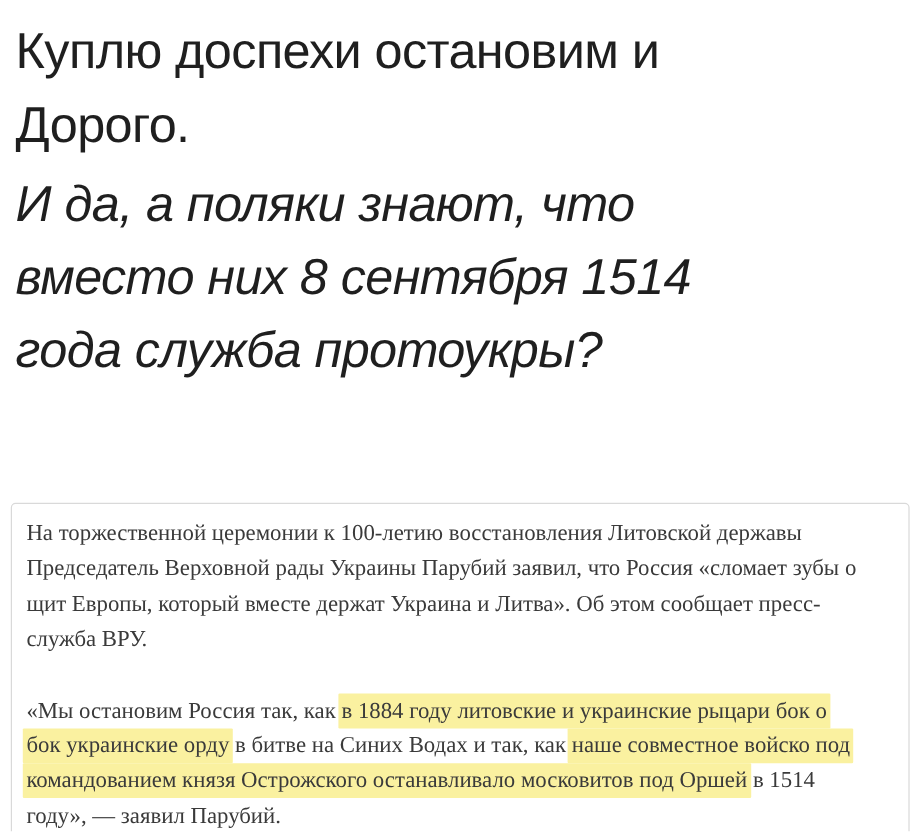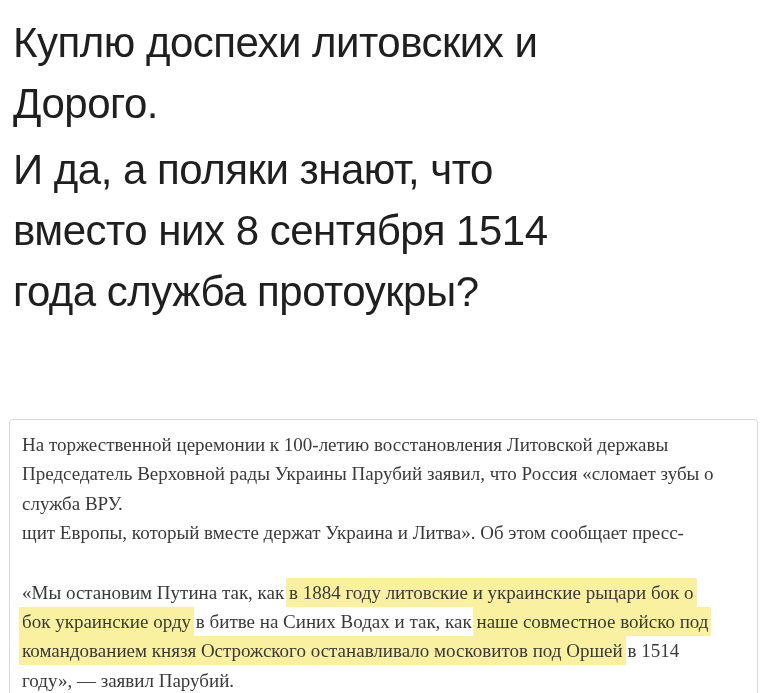--- a/index.html
+++ b/index.html
@@ -20,21 +20,21 @@
     left: 13px;
     top: 12px;
     width: 742px;
     color: var(--meme-text, #1f1f1f);
     font-family: "Liberation Sans", "DejaVu Sans", sans-serif;
     font-size: 42px;
     line-height: 61px;
     letter-spacing: -0.5px;
     font-weight: 400;
   }
-  .meme-paragraph + .meme-paragraph { margin-top: 5px; }
+  .meme-paragraph + .meme-paragraph { margin-top: 5px; font-style: italic; }
   .meme-line { white-space: nowrap; }
 
   
   .article-box {
     position: absolute;
     left: 9px;
     top: 419px;
     width: 749px;
     height: 300px; 
     background: #ffffff;
@@ -57,38 +57,38 @@
     border-radius: 1px;
   }
 </style>
 </head>
 <body>
 
 <div id="stage" style="--highlight: #faf1a0; --meme-text: #1f1f1f; --article-text: #3a3a3a; --article-border: #d9d9d9; background: rgb(255, 255, 255);">
 
   <div class="meme-text">
       <div class="meme-paragraph">
-        <div class="meme-line">Куплю доспехи литовских и</div>
+        <div class="meme-line">Куплю доспехи остановим и</div>
         <div class="meme-line">Дорого.</div>
       </div>
       <div class="meme-paragraph">
         <div class="meme-line">И да, а поляки знают, что</div>
         <div class="meme-line">вместо них 8 сентября 1514</div>
         <div class="meme-line">года служба протоукры?</div>
       </div>
     </div>
 
   <div class="article-box">
       <div class="article-paragraph">
         <div class="article-line"><span class="seg">На торжественной церемонии к 100-летию восстановления Литовской державы</span></div>
         <div class="article-line"><span class="seg">Председатель Верховной рады Украины Парубий заявил, что Россия «сломает зубы о</span></div>
+        <div class="article-line"><span class="seg">щит Европы, который вместе держат Украина и Литва». Об этом сообщает пресс-</span></div>
         <div class="article-line"><span class="seg">служба ВРУ.</span></div>
-        <div class="article-line"><span class="seg">щит Европы, который вместе держат Украина и Литва». Об этом сообщает пресс-</span></div>
       </div>
       <div class="article-paragraph">
-        <div class="article-line"><span class="seg">«Мы остановим Путина так, как </span><span class="seg hl">в 1884 году литовские и украинские рыцари бок о</span></div>
+        <div class="article-line"><span class="seg">«Мы остановим Россия так, как </span><span class="seg hl">в 1884 году литовские и украинские рыцари бок о</span></div>
         <div class="article-line"><span class="seg hl">бок украинские орду</span><span class="seg"> в битве на Синих Водах и так, как </span><span class="seg hl">наше совместное войско под</span></div>
         <div class="article-line"><span class="seg hl">командованием князя Острожского останавливало московитов под Оршей</span><span class="seg"> в 1514</span></div>
         <div class="article-line"><span class="seg">году», — заявил Парубий.</span></div>
       </div>
     </div>
 
 </div>
 
 </body></html>

